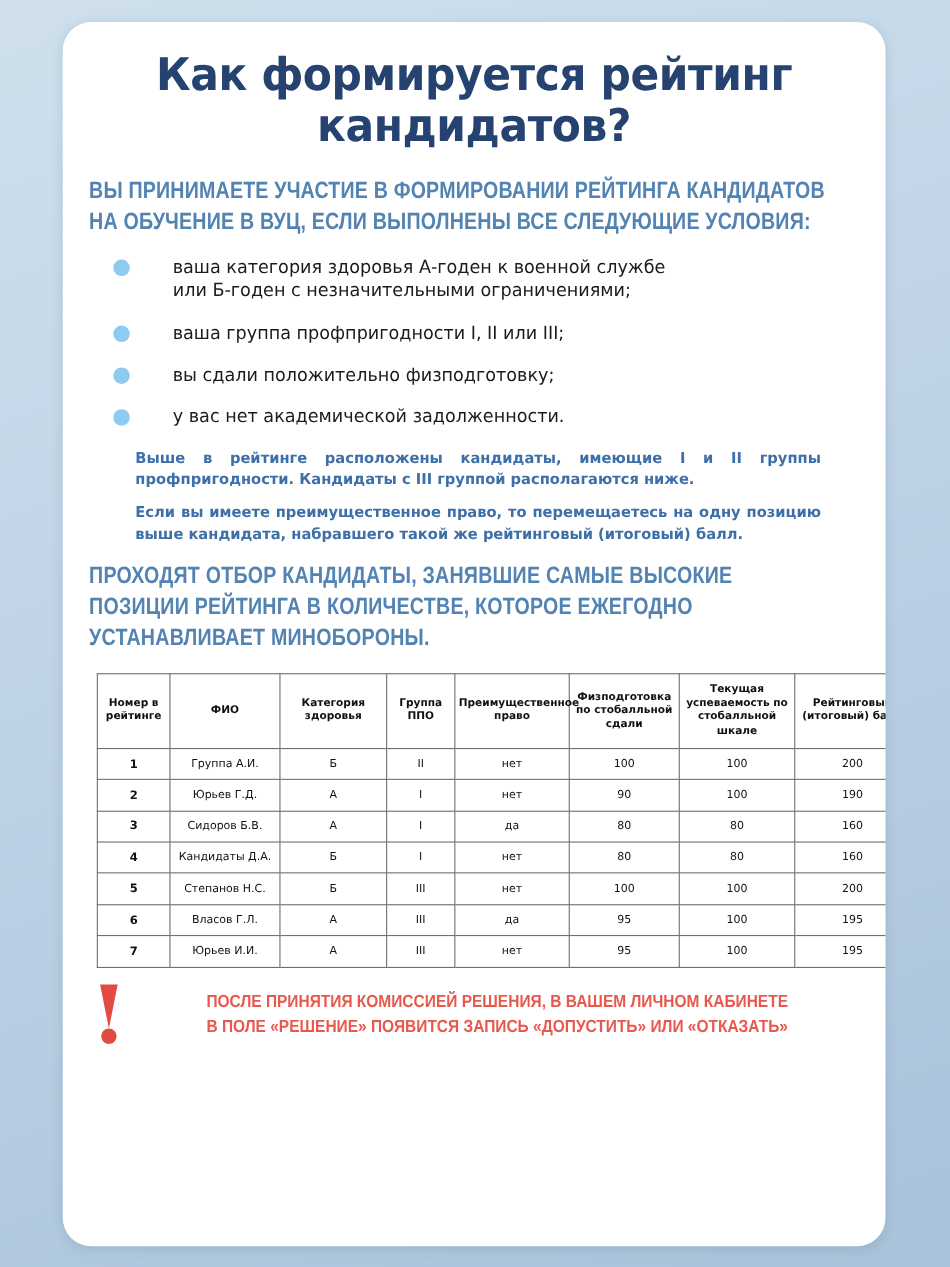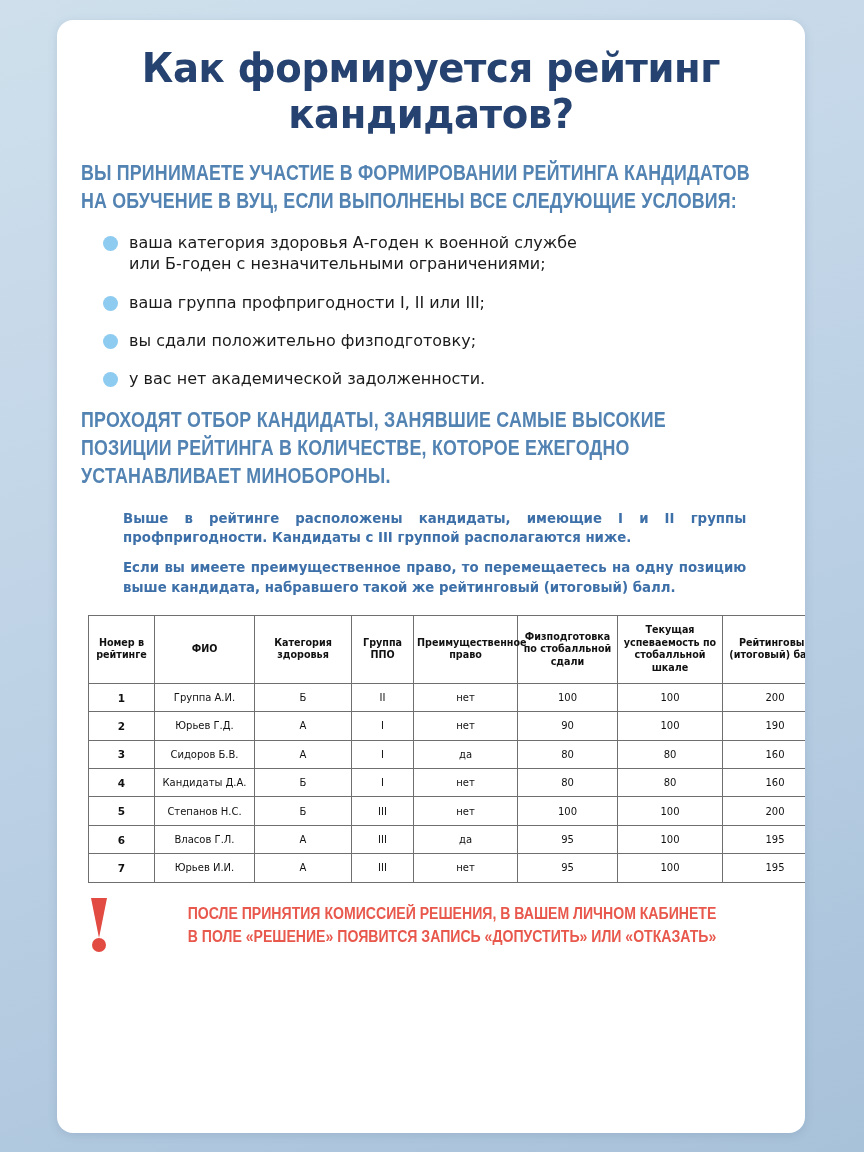--- a/index.html
+++ b/index.html
@@ -16,21 +16,21 @@
     overflow: hidden;
   }
 
   #card {
     position: absolute;
     left: 57px;
     top: 20px;
     width: 748px;
     height: 1113px;
     background: #ffffff;
-    border-radius: 16px;
+    border-radius: 26px;
     box-shadow: 0 2px 10px rgba(60,90,120,0.16);
     overflow: hidden;
   }
 
   
   .title {
     text-align: center;
     color: #254270;
     font-family: "DejaVu Sans", "Liberation Sans", sans-serif;
     font-weight: bold;
@@ -64,20 +64,21 @@
 
   
   #conditions {
     margin: 16px 0 0 46px;
     list-style: none;
   }
   .cond-item {
     display: flex;
     align-items: flex-start;
     margin-bottom: 17px;
+    gap: 28px;
   }
   .dot {
     flex: none;
     width: 15px;
     height: 15px;
     border-radius: 50%;
     background: #8ecbf0;
     margin-top: 4px;
     margin-right: 11px;
   }
@@ -214,29 +215,29 @@
       <span class="dot"></span>
       <span class="cond-text">вы сдали положительно физподготовку;</span>
     </li>
     <li class="cond-item">
       <span class="dot"></span>
       <span class="cond-text">у вас нет академической задолженности.</span>
     </li>
   </ul>
 
 
+  <div id="notes">
+    <p class="note-para">Выше в рейтинге расположены кандидаты, имеющие I и II группы профпригодности.  Кандидаты с III группой располагаются ниже.</p>
+    <p class="note-para">Если вы имеете преимущественное право, то перемещаетесь на одну позицию выше кандидата, набравшего такой же рейтинговый (итоговый) балл.</p>
+  </div>
+
   <div id="selection-block">
     <div class="blue-head justify-ish">ПРОХОДЯТ  ОТБОР  КАНДИДАТЫ,  ЗАНЯВШИЕ  САМЫЕ  ВЫСОКИЕ
 ПОЗИЦИИ  РЕЙТИНГА  В  КОЛИЧЕСТВЕ,  КОТОРОЕ  ЕЖЕГОДНО
 УСТАНАВЛИВАЕТ МИНОБОРОНЫ.</div>
-  </div>
-
-  <div id="notes">
-    <p class="note-para">Выше в рейтинге расположены кандидаты, имеющие I и II группы профпригодности.  Кандидаты с III группой располагаются ниже.</p>
-    <p class="note-para">Если вы имеете преимущественное право, то перемещаетесь на одну позицию выше кандидата, набравшего такой же рейтинговый (итоговый) балл.</p>
   </div>
 
   <div id="table-wrap">
     <table>
       <colgroup>
         <col style="width:66px">
           <col style="width:100px">
           <col style="width:97px">
         <col style="width:62px">
           <col style="width:104px">

